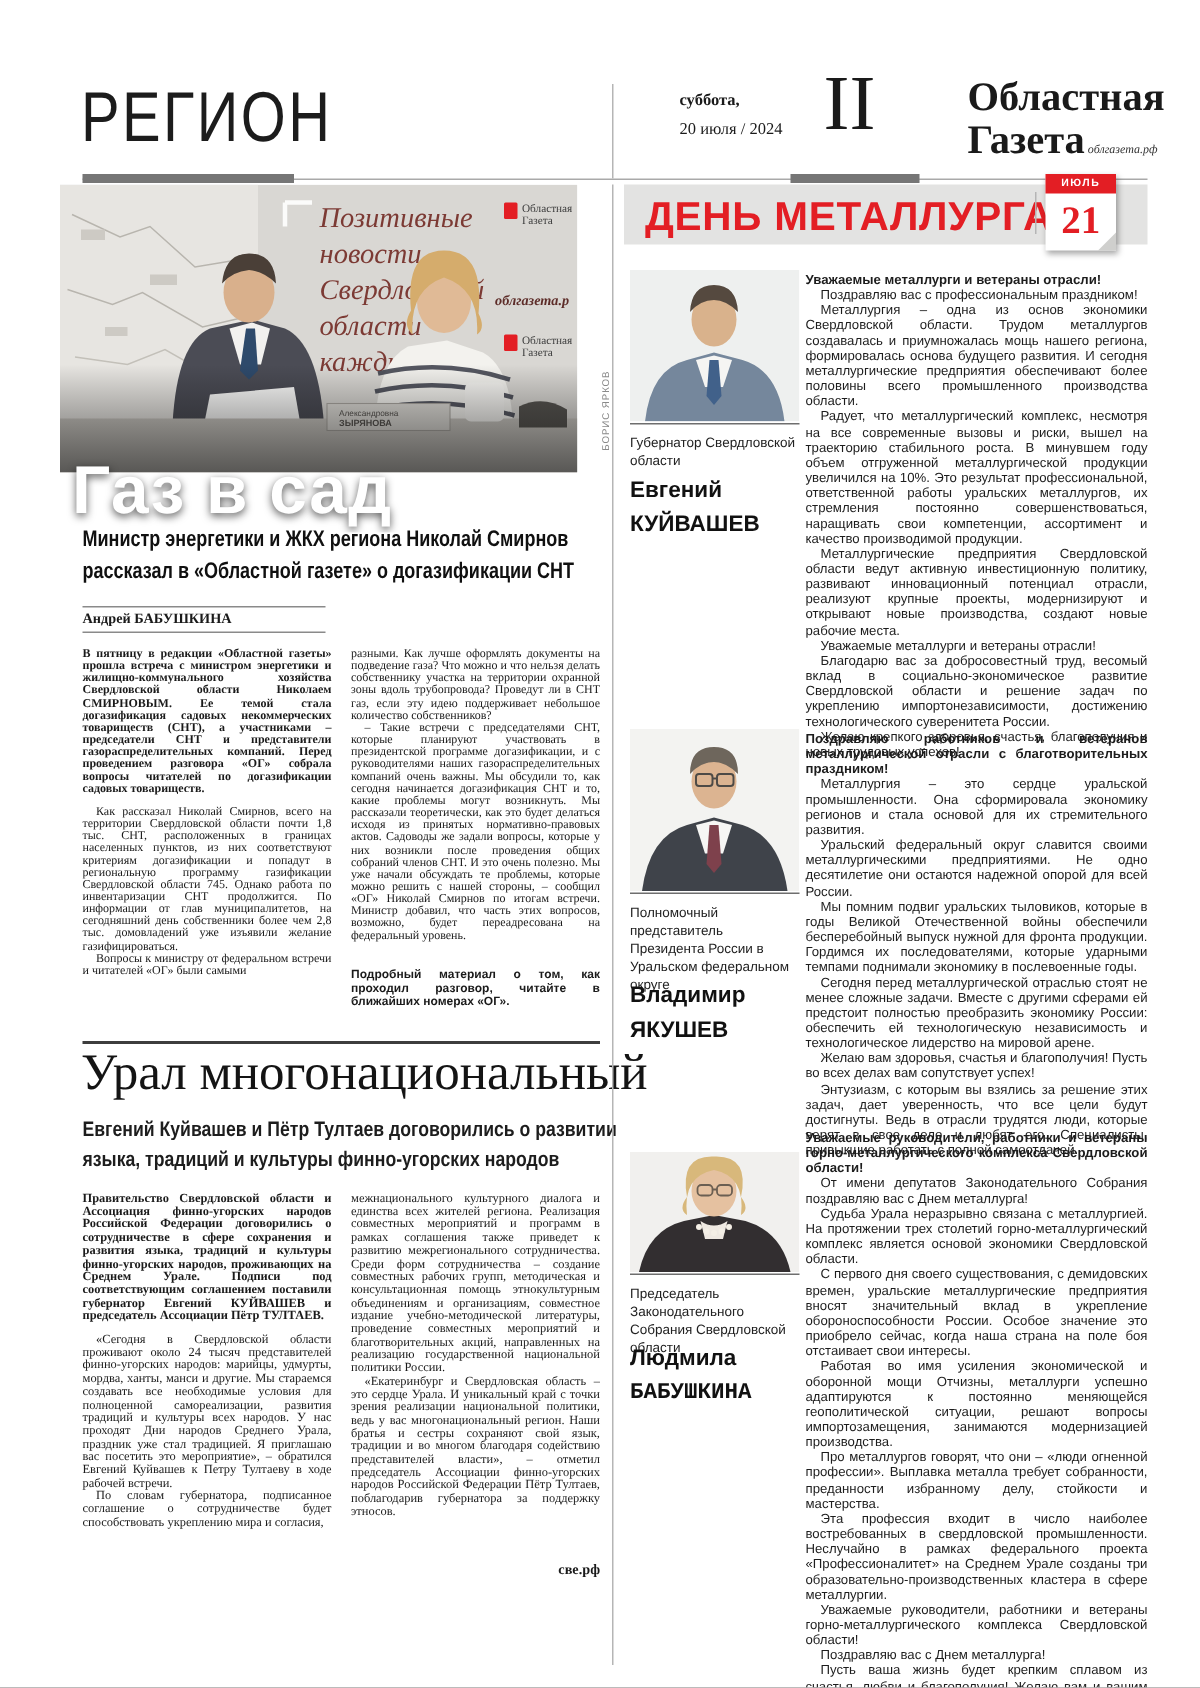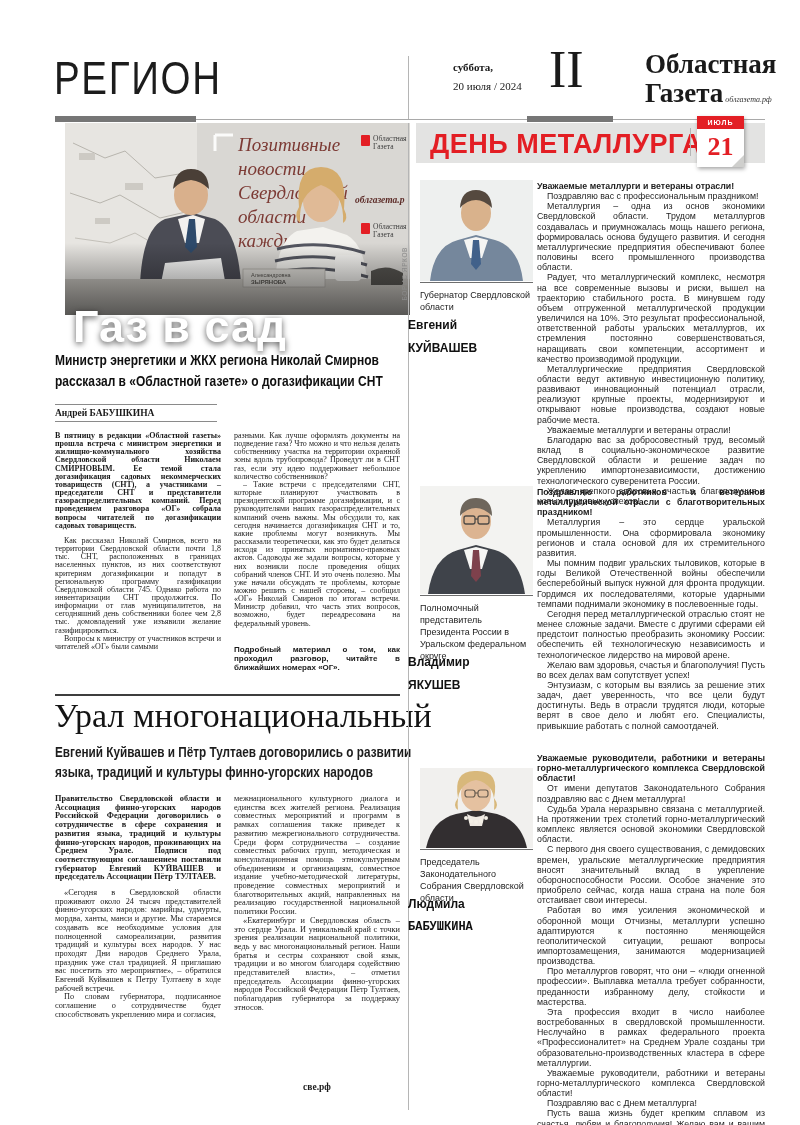--- a/index.html
+++ b/index.html
@@ -11,21 +11,21 @@
     font-weight:400;letter-spacing:2px;transform:scaleX(.82);transform-origin:left;color:#1c1c1c;}
   .rule-h{background:#a9a9a9;height:1px;}
   .bar-thick{background:#767676;height:6px;}
   .v-rule{background:#b5b5b5;width:1px;}
   .date-block{left:423px;top:58px;font-size:11px;line-height:19px;margin-left:30px;}
   .date-block .d1{font-weight:bold;}
   .page-number{left:549px;top:44px;font-size:52px;line-height:52px;}
   .masthead{left:645px;top:50px;width:122px;text-align:left;font-weight:bold;font-size:27px;line-height:29px;}
   .masthead .site{font-size:8px;font-style:italic;font-weight:normal;color:#333;margin-left:2px;}
   
-  .photo-wrap{left:65px;top:123px;width:345px;height:232px;overflow:hidden;}
+  .photo-wrap{left:40px;top:123px;width:345px;height:232px;overflow:hidden;}
   .photo-title{position:absolute;left:8px;bottom:2px;font-family:"Liberation Sans",sans-serif;
     font-weight:bold;font-size:45px;color:#fff;letter-spacing:1px;text-shadow:0 2px 6px rgba(0,0,0,.65);}
   .photo-credit{left:401px;top:247px;font-family:"Liberation Sans",sans-serif;font-size:6.5px;color:#8a8a8a;
     writing-mode:vertical-rl;transform:rotate(180deg);letter-spacing:.6px;}
   .photo-caption{left:55px;top:321px;width:345px;font-family:"Liberation Sans",sans-serif;
     font-weight:bold;font-size:10.5px;line-height:11.5px;color:#111;}
   
   .headline-line{left:55px;font-family:"Liberation Sans",sans-serif;font-weight:bold;font-size:15px;
     white-space:nowrap;transform:scaleX(.8);transform-origin:left;color:#101010;}
   .byline{left:55px;top:408px;width:162px;font-weight:bold;font-size:9.5px;}
@@ -40,37 +40,37 @@
   .gas-col2{left:234px;top:432px;width:166px;}
   
   .ural-sep{left:55px;top:694px;width:345px;height:1.5px;background:#3d3d3d;}
   .ural-headline{left:54px;top:698px;font-size:34px;line-height:36px;color:#141414;}
   .ural-sub{left:55px;font-family:"Liberation Sans",sans-serif;font-weight:bold;font-size:14px;
     white-space:nowrap;transform:scaleX(.84);transform-origin:left;color:#1d1d1d;}
   .ural-col1{left:55px;top:795px;width:166px;}
   .ural-col2{left:234px;top:795px;width:166px;}
   .ural-col1{font-size:8.3px;line-height:8.7px;}
   .ural-col2{font-size:8.3px;line-height:8.7px;}
-  .signature{left:234px;top:1042px;width:166px;text-align:center;font-weight:bold;font-size:9.5px;margin-top:40px;}
+  .signature{left:234px;top:1042px;width:166px;text-align:right;font-weight:bold;font-size:9.5px;}
   
   .main-vrule{left:408px;top:123px;height:987px;}
   .metal-bar{left:416px;top:123px;width:349px;height:40px;background:#e3e3e2;}
   .metal-title{position:absolute;left:14px;top:6px;font-family:"Liberation Sans",sans-serif;
     font-weight:bold;font-size:27px;letter-spacing:.5px;color:#e31e24;}
   .cal{left:697px;top:116px;width:47px;height:51px;background:#fff;box-shadow:1px 2px 4px rgba(0,0,0,.35);}
   .cal-top{height:13px;background:#e31e24;color:#fff;font-family:"Liberation Sans",sans-serif;
     font-weight:bold;font-size:7px;letter-spacing:1px;text-align:center;line-height:13px;}
   .cal-day{text-align:center;font-weight:bold;font-size:26px;line-height:36px;color:#e31e24;}
   .cal-curl{position:absolute;right:0;bottom:0;width:0;height:0;
     border-left:12px solid transparent;border-bottom:12px solid #cfcfcd;}
   .cal-vline{left:690px;top:128px;height:28px;}
   .off-photo{left:420px;width:113px;overflow:hidden;}
   .off-rule{left:420px;width:113px;height:1px;background:#6e6e6e;}
   .off-pos{left:420px;width:113px;font-family:"Liberation Sans",sans-serif;font-size:9px;line-height:12px;color:#222;}
-  .off-name{left:408px;width:113px;font-family:"Liberation Sans",sans-serif;font-weight:bold;font-size:12px;color:#111;}
+  .off-name{left:420px;width:113px;font-family:"Liberation Sans",sans-serif;font-weight:bold;font-size:15px;color:#111;}
   .off-text{width:228px;left:537px;font-family:"Liberation Sans",sans-serif;font-size:8.8px;
     line-height:10.15px;text-align:justify;color:#1d1d1d;}
   .off-text p{margin:0;text-indent:10px;}
   .off-text p.b{font-weight:bold;text-indent:0;}
 </style>
 </head>
 <body>
 
 <div class="page">
 
@@ -166,21 +166,21 @@
   <div class="abs photo-credit">БОРИС ЯРКОВ</div>
 
   <div class="abs headline-line" style="top:351px;">Министр энергетики и ЖКХ региона Николай Смирнов</div>
   <div class="abs headline-line" style="top:372px;">рассказал в «Областной газете» о догазификации СНТ</div>
   <div class="abs byline-rule" style="left:55px;top:404px;"></div>
   <div class="abs byline">Андрей БАБУШКИНА</div>
   <div class="abs byline-rule" style="left:55px;top:421px;"></div>
   <div class="abs body-col gas-col1">
       <p class="b">В пятницу в редакции «Областной газеты» прошла встреча с министром энергетики и жилищно-коммунального хозяйства Свердловской области Николаем СМИРНОВЫМ. Ее темой стала догазификация садовых некоммерческих товариществ (СНТ), а участниками – председатели СНТ и представители газораспределительных компаний. Перед проведением разговора «ОГ» собрала вопросы читателей по догазификации садовых товариществ.</p>
       <p>Как рассказал Николай Смирнов, всего на территории Свердловской области почти 1,8 тыс. СНТ, расположенных в границах населенных пунктов, из них соответствуют критериям догазификации и попадут в региональную программу газификации Свердловской области 745. Однако работа по инвентаризации СНТ продолжится. По информации от глав муниципалитетов, на сегодняшний день собственники более чем 2,8 тыс. домовладений уже изъявили желание газифицироваться.</p>
-      <p>Вопросы к министру от участников встречи и читателей «ОГ» были самыми</p>
+      <p>Вопросы к министру от федеральном встречи и читателей «ОГ» были самыми</p>
     </div>
   <div class="abs body-col gas-col2">
       <p class="ni">разными. Как лучше оформлять документы на подведение газа? Что можно и что нельзя делать собственнику участка на территории охранной зоны вдоль трубопровода? Проведут ли в СНТ газ, если эту идею поддерживает небольшое количество собственников?</p>
       <p>– Такие встречи с председателями СНТ, которые планируют участвовать в президентской программе догазификации, и с руководителями наших газораспределительных компаний очень важны. Мы обсудили то, как сегодня начинается догазификация СНТ и то, какие проблемы могут возникнуть. Мы рассказали теоретически, как это будет делаться исходя из принятых нормативно-правовых актов. Садоводы же задали вопросы, которые у них возникли после проведения общих собраний членов СНТ. И это очень полезно. Мы уже начали обсуждать те проблемы, которые можно решить с нашей стороны, – сообщил «ОГ» Николай Смирнов по итогам встречи. Министр добавил, что часть этих вопросов, возможно, будет переадресована на федеральный уровень.</p>
       <p class="note">Подробный материал о том, как проходил разговор, читайте в ближайших номерах «ОГ».</p>
     </div>
 
   <div class="abs ural-sep"></div>
   <div class="abs ural-headline">Урал многонациональный</div>
   <div class="abs ural-sub" style="top:744px;">Евгений Куйвашев и Пётр Тултаев договорились о развитии</div>
@@ -247,20 +247,21 @@
       </g>
     </svg>
   </div>
   <div class="abs off-rule" style="top:595px;"></div>
   <div class="abs off-pos" style="top:602px;">Полномочный представитель Президента России в Уральском федеральном округе</div>
   <div class="abs off-name" style="top:655px;">Владимир</div>
   <div class="abs off-name" style="top:678px;">ЯКУШЕВ</div>
   <div class="abs off-text" style="top:487px;">
       <p class="b">Поздравляю работников и ветеранов металлургической отрасли с благотворительных праздником!</p>
       <p>Металлургия – это сердце уральской промышленности. Она сформировала экономику регионов и стала основой для их стремительного развития.</p>
+      <p>Уральский федеральный округ славится своими металлургическими предприятиями. Не одно десятилетие они остаются надежной опорой для всей России.</p>
       <p>Мы помним подвиг уральских тыловиков, которые в годы Великой Отечественной войны обеспечили бесперебойный выпуск нужной для фронта продукции. Гордимся их последователями, которые ударными темпами поднимали экономику в послевоенные годы.</p>
       <p>Сегодня перед металлургической отраслью стоят не менее сложные задачи. Вместе с другими сферами ей предстоит полностью преобразить экономику России: обеспечить ей технологическую независимость и технологическое лидерство на мировой арене.</p>
       <p>Желаю вам здоровья, счастья и благополучия! Пусть во всех делах вам сопутствует успех!</p>
       <p>Энтузиазм, с которым вы взялись за решение этих задач, дает уверенность, что все цели будут достигнуты. Ведь в отрасли трудятся люди, которые верят в свое дело и любят его. Специалисты, привыкшие работать с полной самоотдачей.</p>
     </div>
 
   <div class="abs off-photo" style="top:768px;height:80px;">
     <svg width="113" height="80" viewBox="0 0 113 80">
       <rect width="113" height="80" fill="#f1f0ee"></rect>
       <path d="M6 80 Q12 52 36 46 L56 42 L77 46 Q101 53 107 80 Z" fill="#322e30"></path>

